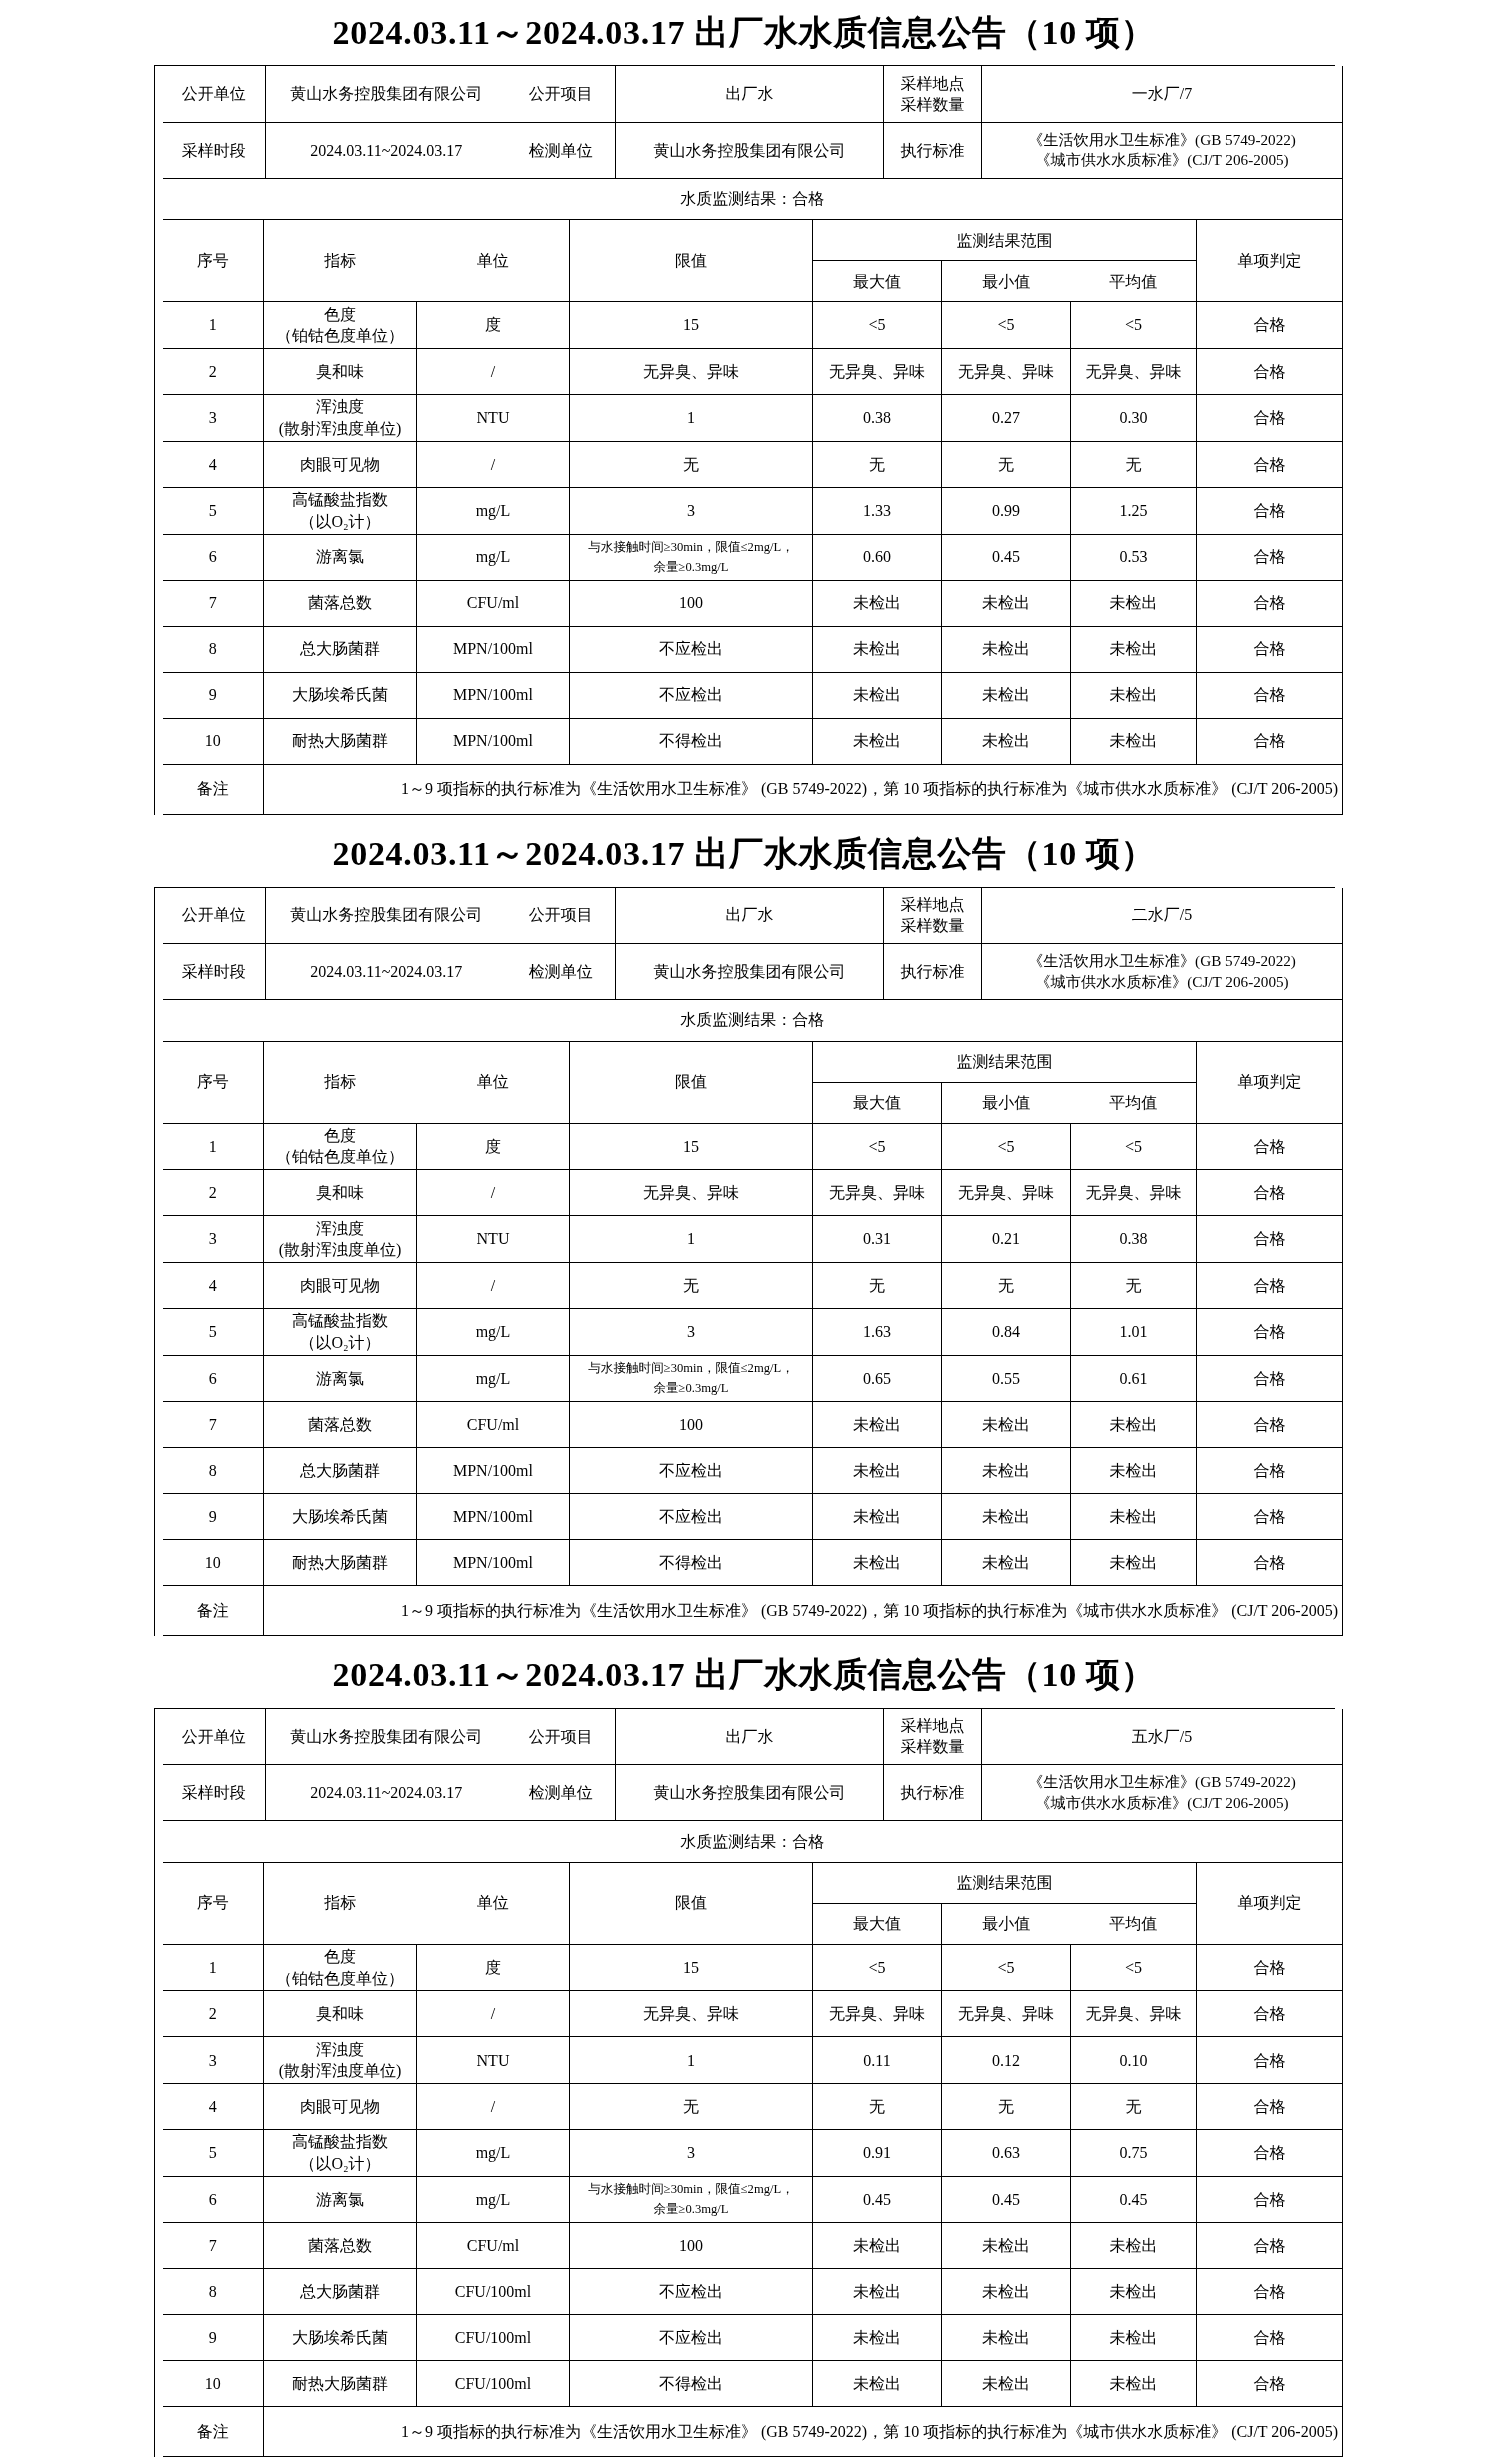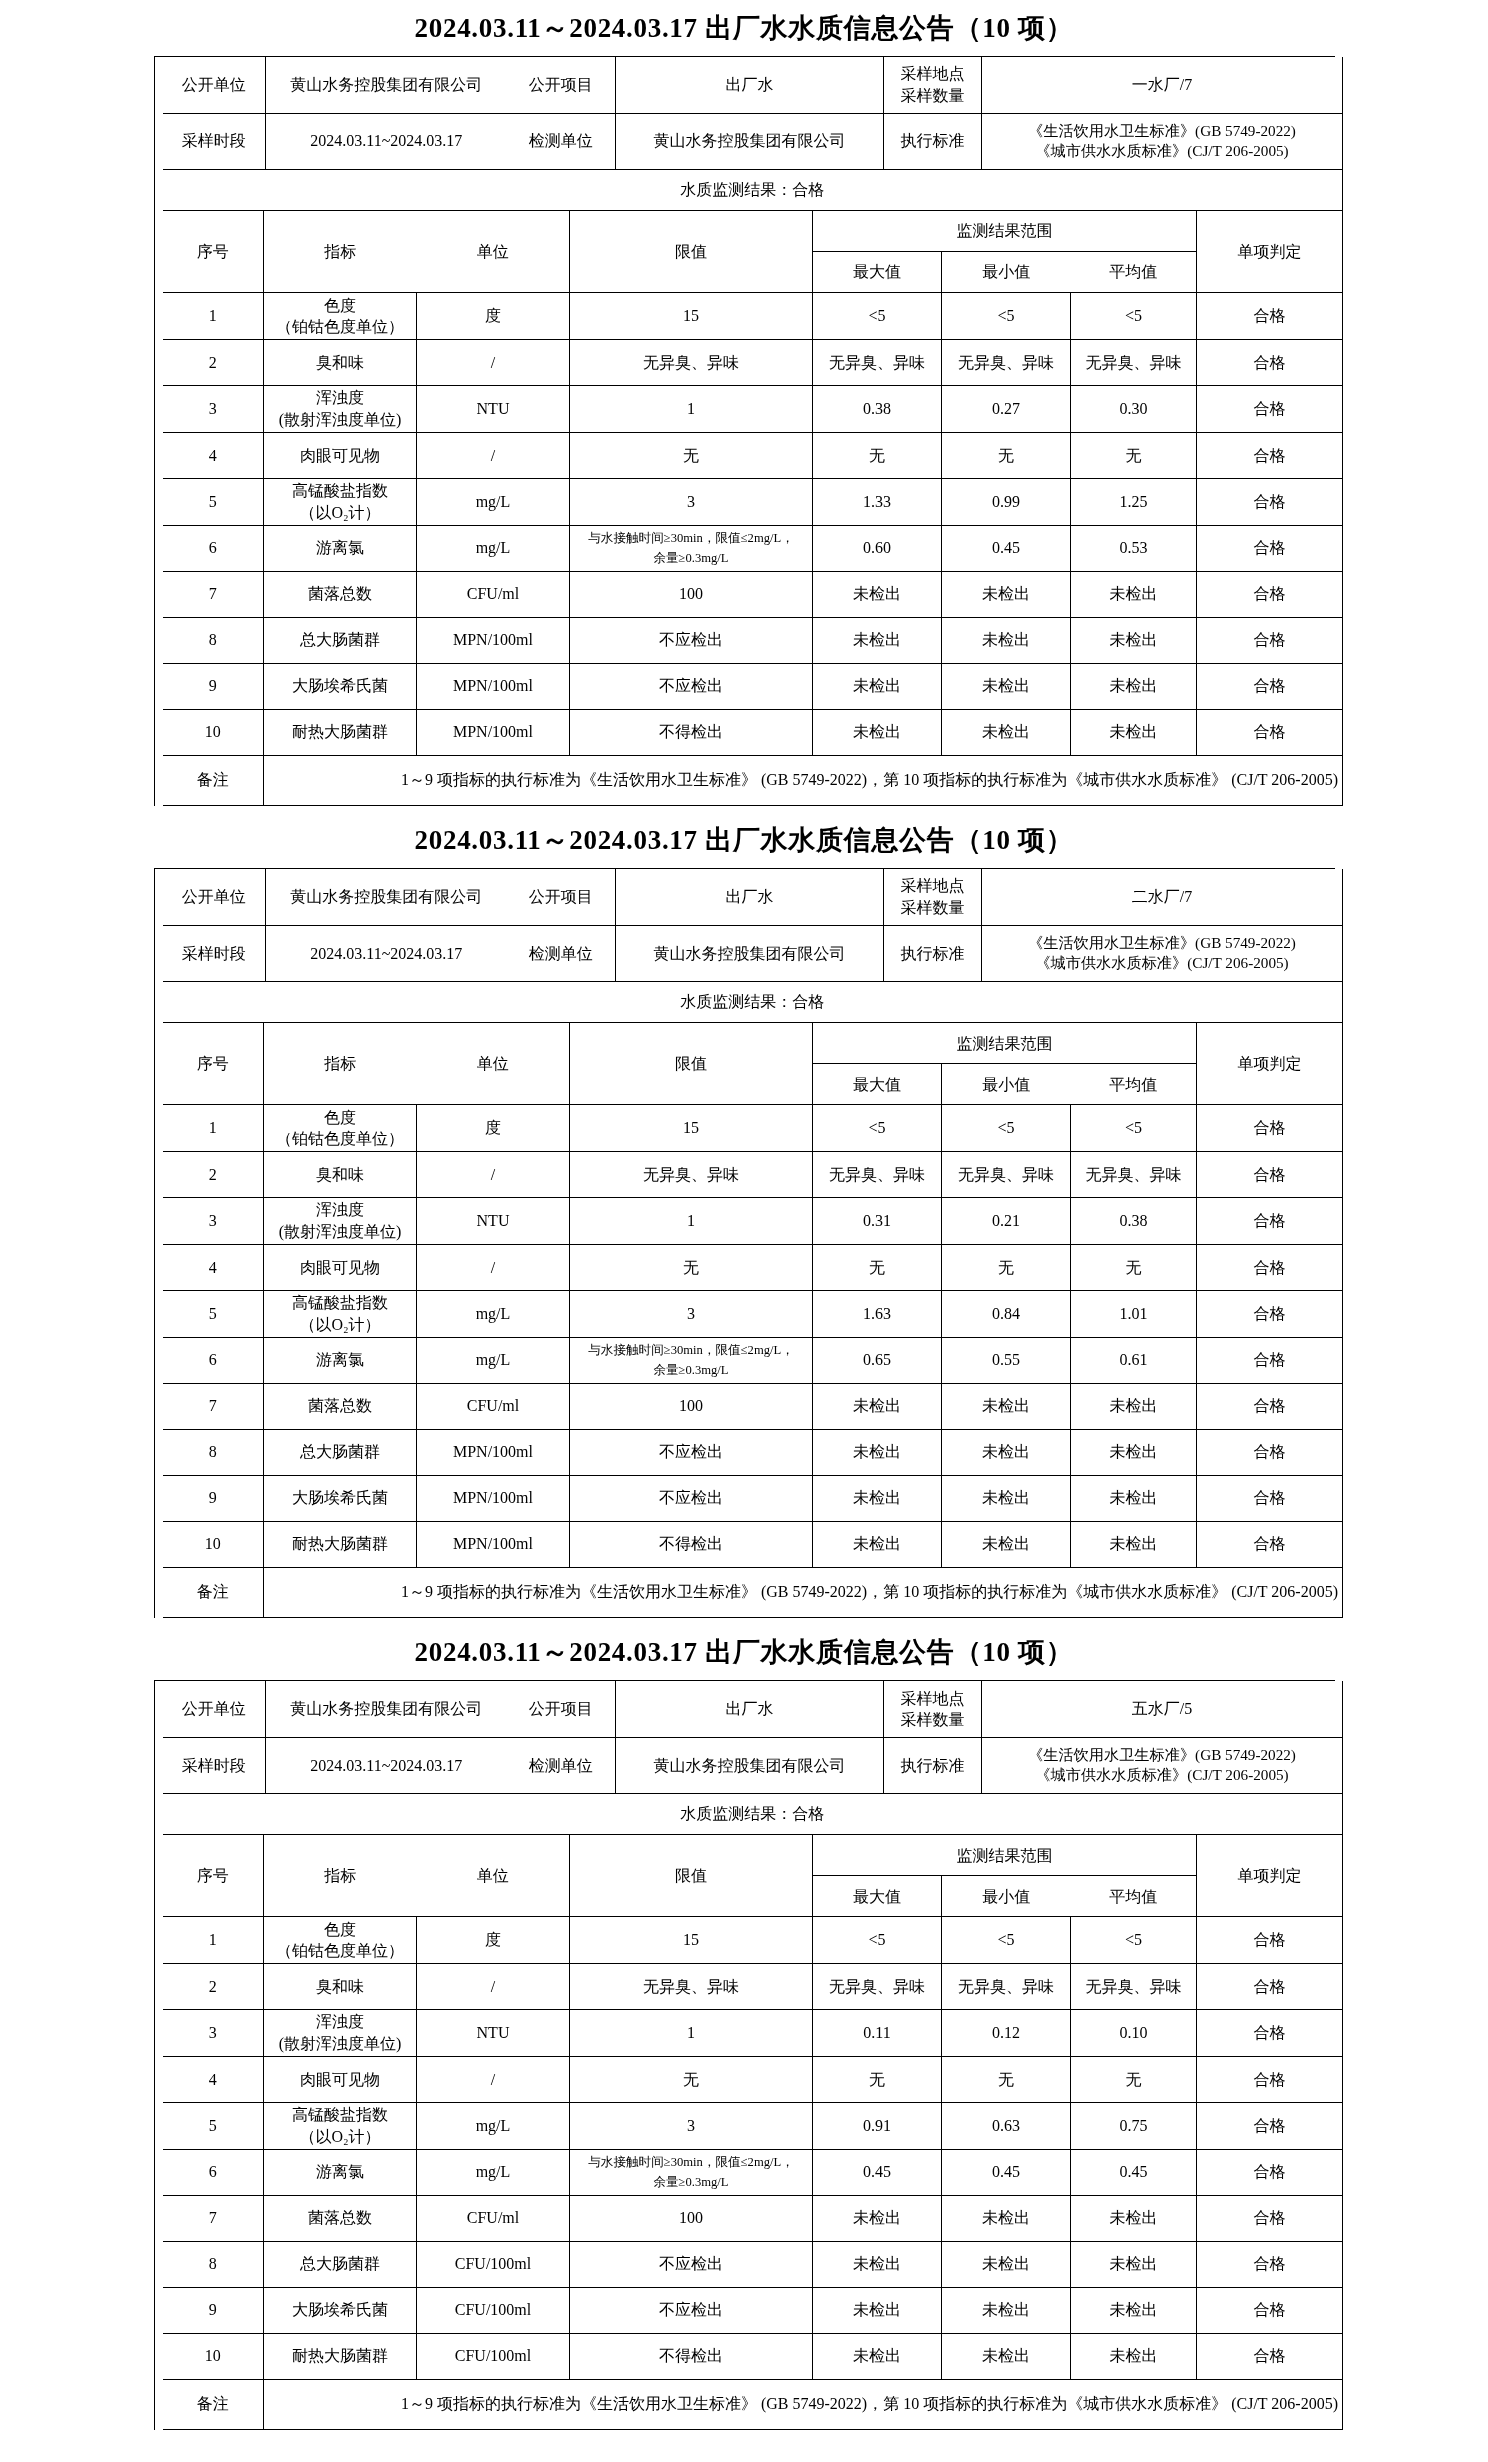--- a/index.html
+++ b/index.html
@@ -4,21 +4,21 @@
 <style>
   html,body { margin:0; padding:0; background:#ffffff; }
   .canvas {
     width:1488px; height:2462px; background:#ffffff; color:#000;
     font-family:"Liberation Serif","DejaVu Serif",serif;
     overflow:hidden;
   }
   .sheet { }
   .title {
     width:1260px; margin:17px auto 10.6px; text-align:center;
-    font-size:27px; font-weight:700; letter-spacing:0.7px; line-height:1.3;
+    font-size:34px; font-weight:700; letter-spacing:0.7px; line-height:1.3;
   }
   .sheet:first-child .title { margin-top:10.6px; }
   .twrap {
     width:1180px; margin:0 auto;
     border-top:1.3px solid #000; border-left:1.3px solid #000;
   }
   table { border-collapse:collapse; table-layout:fixed; width:100%;margin-left:8px; }
   td {
     border-right:1.3px solid #000; border-bottom:1.3px solid #000;
     text-align:center; vertical-align:middle;
@@ -235,21 +235,21 @@
               <col style="width:361px">
         </colgroup>
         <tbody>
           <tr>
             <td>公开单位</td>
             <td class="nbr">黄山水务控股集团有限公司</td>
             <td>公开项目</td>
             <td>出厂水</td>
             <td>采样地点
 采样数量</td>
-            <td>二水厂/7</td>
+            <td>二水厂/5</td>
           </tr>
           <tr>
             <td>采样时段</td>
             <td class="nbr">2024.03.11~2024.03.17</td>
             <td>检测单位</td>
             <td>黄山水务控股集团有限公司</td>
             <td>执行标准</td>
             <td class="val2">《生活饮用水卫生标准》(GB 5749-2022)
 《城市供水水质标准》(CJ/T 206-2005)</td>
           </tr>

